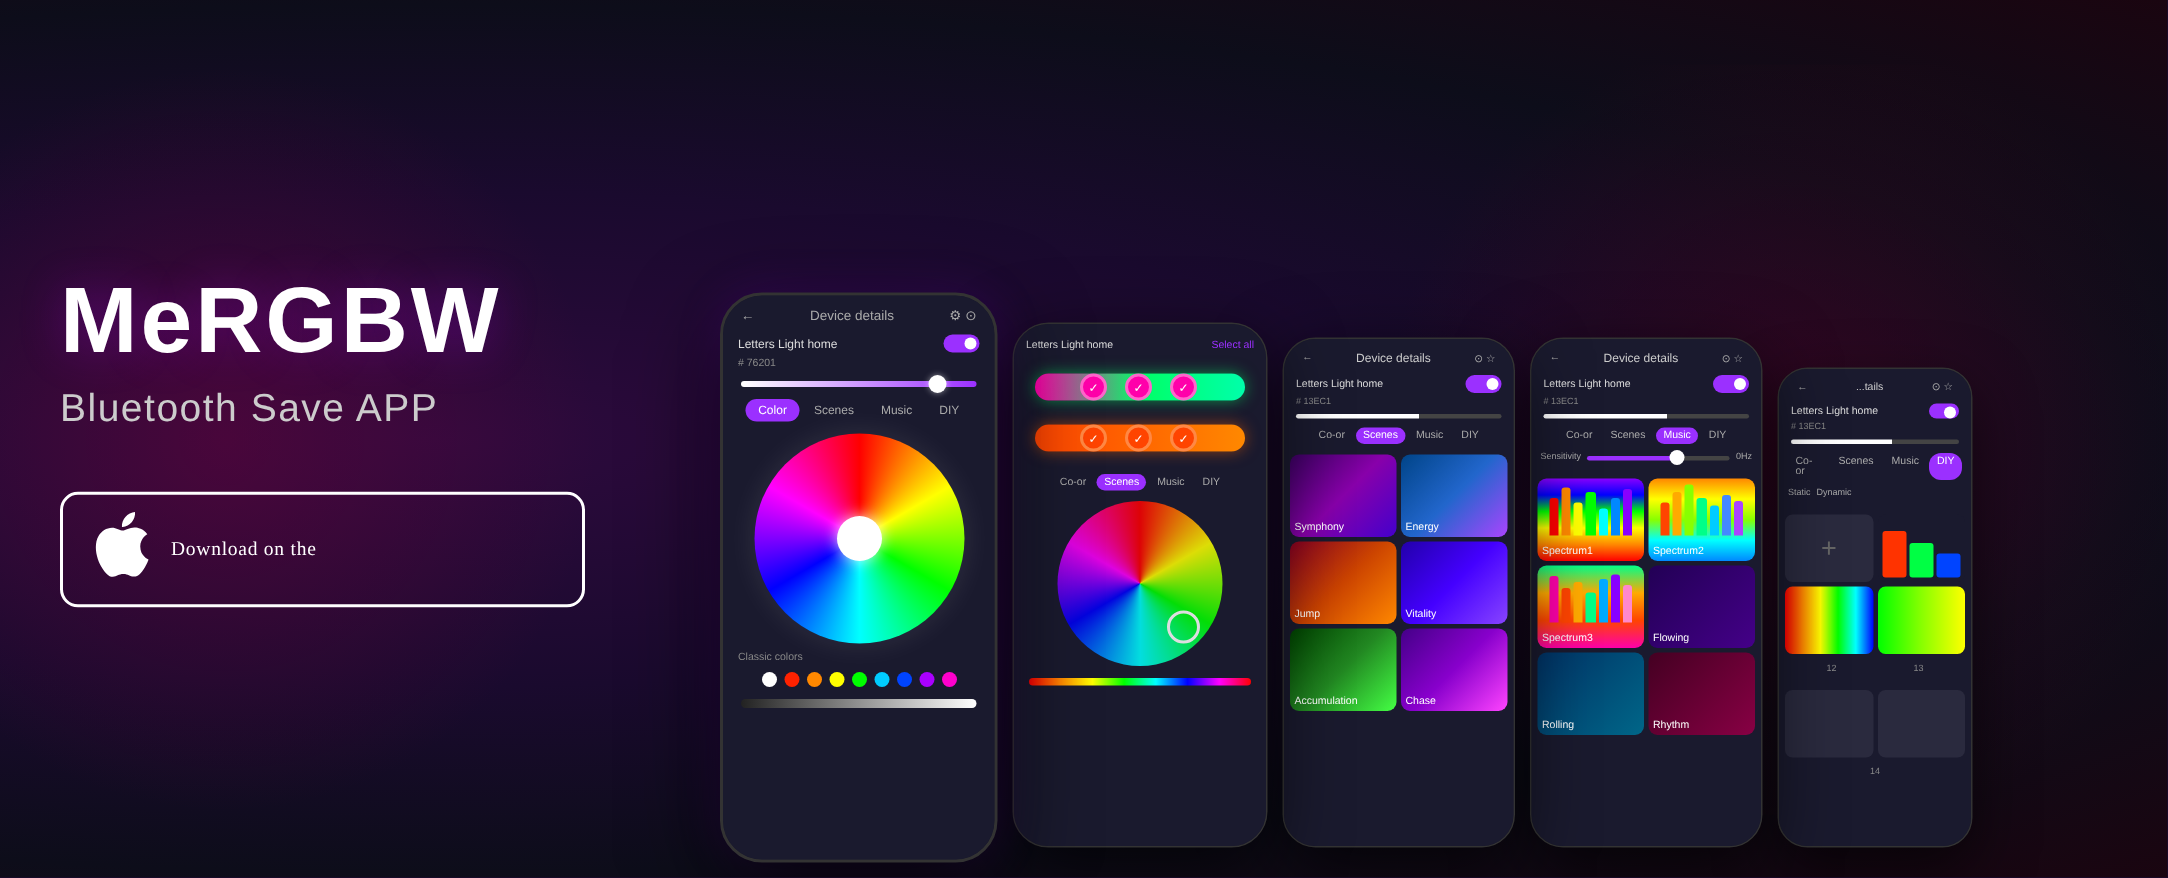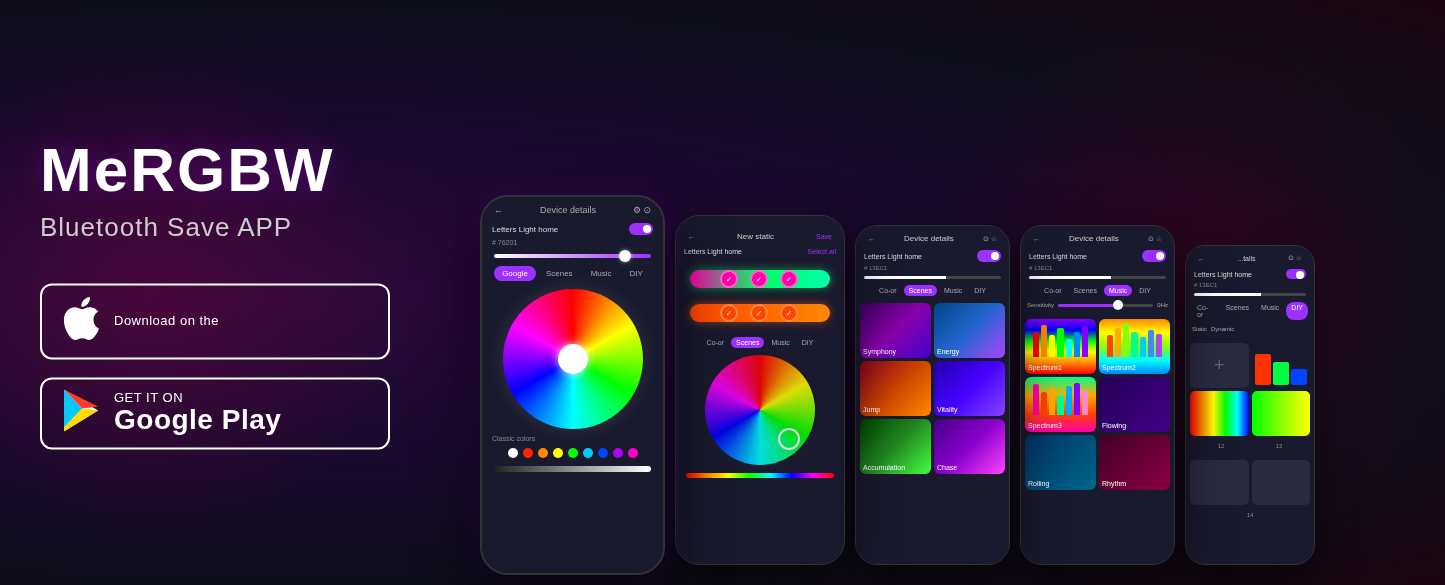--- a/index.html
+++ b/index.html
@@ -70,20 +70,21 @@
       font-weight: 400;
       color: #cccccc;
       margin-bottom: 40px;
       letter-spacing: 1px;
     }
 
     .store-buttons {
       display: flex;
       flex-direction: column;
       gap: 18px;
+      font-family: Liberation Serif, serif;
     }
 
     .store-btn {
       display: flex;
       align-items: center;
       gap: 14px;
       border: 2px solid #ffffff;
       border-radius: 12px;
       padding: 10px 20px;
       width: 350px;
@@ -637,35 +638,20 @@
           <svg width="38" height="46" viewBox="0 0 38 46" fill="white" xmlns="http://www.w3.org/2000/svg">
             <path d="M31.5 24.5c-.1-5.5 4.5-8.2 4.7-8.3-2.6-3.8-6.6-4.3-8-4.4-3.4-.3-6.6 2-8.3 2s-4.4-1.9-7.2-1.9c-3.7.1-7.1 2.2-9 5.5-3.8 6.6-1 16.4 2.7 21.8 1.8 2.6 4 5.5 6.8 5.4 2.7-.1 3.8-1.8 7.1-1.8 3.3 0 4.2 1.8 7.1 1.7 2.9 0 4.8-2.6 6.6-5.3 2.1-3 3-5.9 3-6.1-.1 0-5.5-2.1-5.5-8.6z"></path>
             <path d="M25.8 8.3C27.3 6.5 28.3 4 28 1.5c-2.2.1-4.9 1.5-6.4 3.3-1.4 1.6-2.6 4.2-2.3 6.6 2.4.2 4.9-1.2 6.5-3.1z"></path>
           </svg>
         </div>
         <div class="store-btn-text">
           <span class="store-btn-small">Download on the</span>
         </div>
       </a>
 
-      <a class="store-btn" href="#">
-        <div class="store-btn-icon">
-          
-          <svg width="38" height="42" viewBox="0 0 38 42" fill="none" xmlns="http://www.w3.org/2000/svg">
-            <path d="M2 0L36 21L2 42V0Z" fill="white"></path>
-            <path d="M2 0L20 19L2 38V0Z" fill="#00c8f8"></path>
-            <path d="M2 38L20 19L36 21L2 42V38Z" fill="#ffda00"></path>
-            <path d="M2 0L20 19L36 17L2 0Z" fill="#ff3b30"></path>
-          </svg>
-        </div>
-        <div class="store-btn-text">
-          <span class="store-btn-small">GET IT ON</span>
-          <span class="store-btn-large">Google Play</span>
-        </div>
-      </a>
     </div>
   </div>
 
   <div class="phones-section">
 
     <div class="phone-main">
       <div class="phone-screen">
 
         <div class="phone-topbar">
           <span>←</span>
@@ -675,21 +661,21 @@
 
         <div class="device-row">
           <span>Letters Light home</span>
           <div class="toggle-pill"></div>
         </div>
         <div style="font-size:7px; color:#888; padding: 0 10px 4px;"># 76201</div>
 
         <div class="phone-slider"></div>
 
         <div class="phone-tabs">
-          <div class="phone-tab active">Google</div>
+          <div class="phone-tab active">Color</div>
           <div class="phone-tab">Scenes</div>
           <div class="phone-tab">Music</div>
           <div class="phone-tab">DIY</div>
         </div>
 
         <div class="color-wheel-container">
           <div class="color-wheel"></div>
         </div>
 
         <div class="classic-label">Classic colors</div>
@@ -706,25 +692,20 @@
           <div class="color-dot" style="background:#ff00cc;"></div>
         </div>
 
         <div style="height:6px; background: linear-gradient(to right, #222, #ffffff); border-radius:3px; margin: 4px 12px;"></div>
       </div>
     </div>
 
     <div class="phone-second">
       <div class="phone-second-screen">
 
-        <div class="phone-topbar">
-          <span style="font-size:7px; color:#aaa;">←</span>
-          <span style="font-size:8px; color:#ccc;">New static</span>
-          <span style="font-size:7px; color:#9b30ff;">Save</span>
-        </div>
 
         <div class="mini-device-row">
           <span>Letters Light home</span>
           <span style="font-size:7px; color:#9b30ff;">Select all</span>
         </div>
 
         <div style="padding: 10px 10px;">
           <div class="strip-with-circles">
             <div class="strip-bar strip-green"></div>
             <div class="strip-circle strip-c1"></div>

